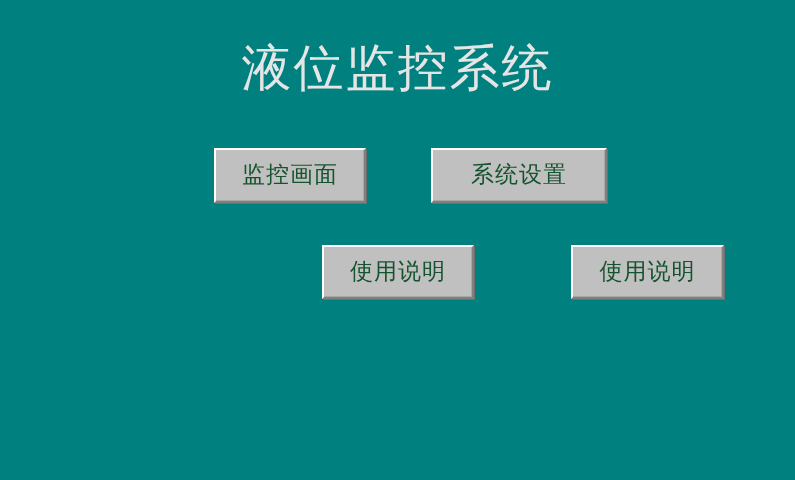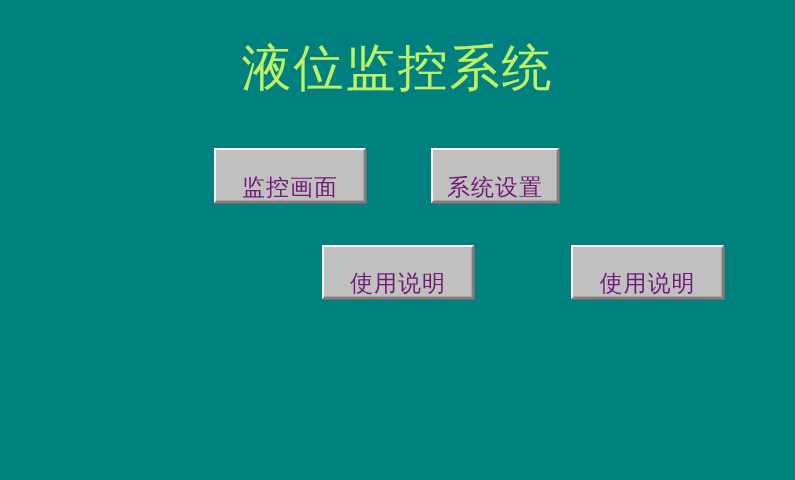--- a/index.html
+++ b/index.html
@@ -26,41 +26,41 @@
   #page-title {
     position: absolute;
     left: 0;
     top: 38px;
     width: 795px;
     text-align: center;
     font-family: "DejaVu Serif", "Liberation Serif", serif;
     font-size: 50px;
     line-height: 60px;
     font-weight: normal;
-    color: #bef264;
+    color: #e5e5e5;
     letter-spacing: 2px;
     white-space: nowrap;
     margin: 0;
     text-rendering: geometricPrecision;
   }
 
   
   .btn {
     position: absolute;
     box-sizing: border-box;
     background: #c0c0c0;
-    color: #701a75;
+    color: #14532d;
     font-family: "DejaVu Serif", "Liberation Serif", serif;
     font-size: 23px;
     line-height: 1;
     letter-spacing: 1px;
     white-space: nowrap;
     text-align: center;
     display: flex;
-    align-items: flex-end;
+    align-items: center;
     justify-content: center;
     cursor: pointer;
     
     border-top: 2px solid #ffffff;
     border-left: 2px solid #ffffff;
     border-right: 2px solid #808080;
     border-bottom: 2px solid #808080;
     box-shadow:
       inset -1px -1px 0 0 #a8a8a8,
       1px 1px 0 0 #6e6e6e;
@@ -68,21 +68,21 @@
     user-select: none;
   }
 
   .btn-label {
     display: block;
     pointer-events: none;
   }
 
   
   #btn-monitor  { left: 214px; top: 148px; width: 152px; height: 55px; }
-  #btn-settings { left: 431px; top: 148px; width: 128px; height: 55px; }
+  #btn-settings { left: 431px; top: 148px; width: 176px; height: 55px; }
 
   
   #btn-curve  { left: 110px; top: 245px; width: 152px; height: 54px; }
   #btn-export { left: 322px; top: 245px; width: 152px; height: 54px; }
   #btn-help   { left: 531px; top: 245px; width: 153px; height: 54px; margin-left: 40px; }
 </style>
 </head>
 <body>
 
 <div id="app-root">

